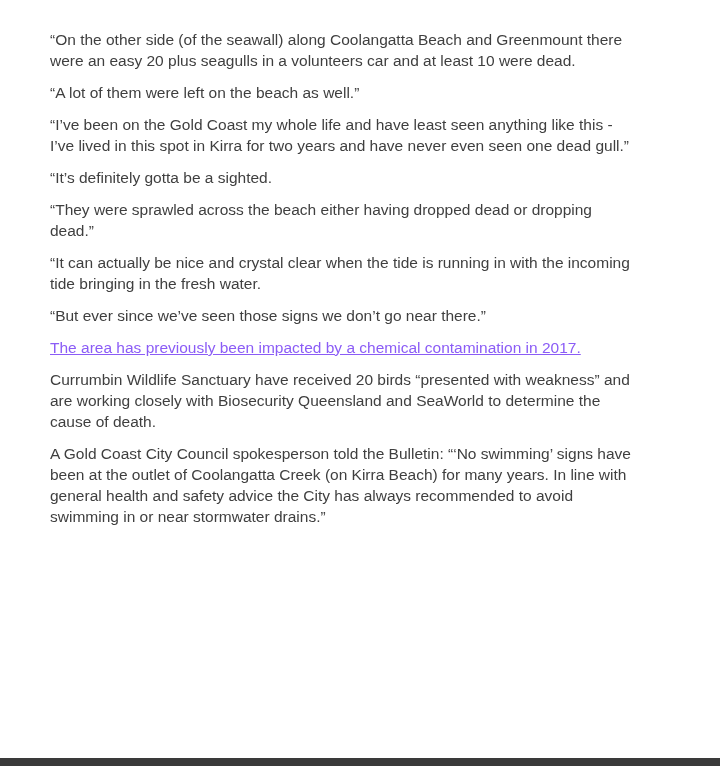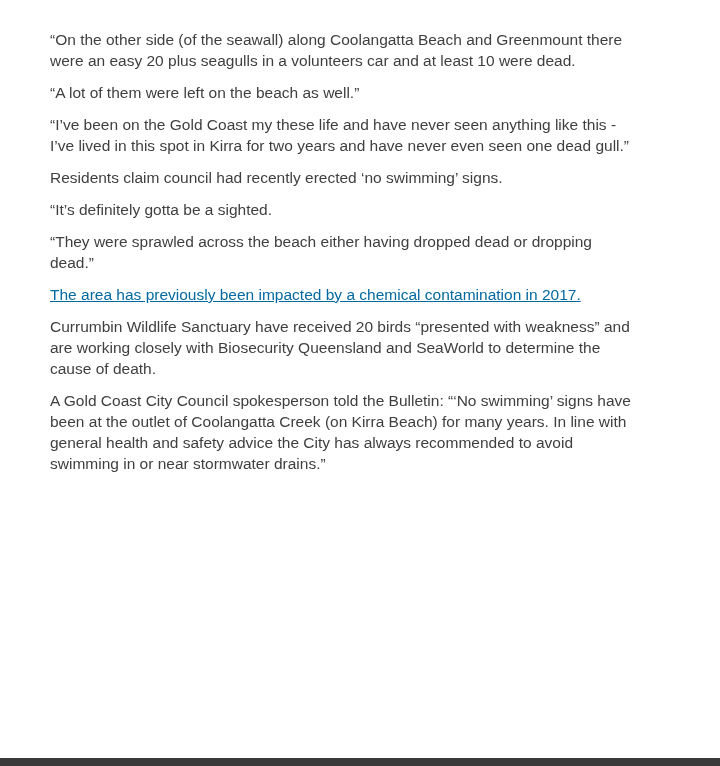--- a/index.html
+++ b/index.html
@@ -39,27 +39,29 @@
   }
 </style>
 </head>
 <body>
 
 <div class="screen" style="background: rgb(255, 255, 255);">
   <div class="content" style="color: rgb(63, 63, 63);">
     <p>“On the other side (of the seawall) along Coolangatta Beach and Greenmount there
 were an easy 20 plus seagulls in a volunteers car and at least 10 were dead.</p>
     <p>“A lot of them were left on the beach as well.”</p>
-    <p>“I’ve been on the Gold Coast my these life and have never seen anything like this -
+    <p>“I’ve been on the Gold Coast my whole life and have least seen anything like this -
 I’ve lived in this spot in Kirra for two years and have never even seen one dead gull.”</p>
-    <p>Residents claim council had recently erected ‘no swimming’ signs.</p>
     <p>“It’s definitely gotta be a sighted.</p>
     <p>“They were sprawled across the beach either having dropped dead or dropping
 dead.”</p>
-    <p><a class="article-link" style="color: #0369a1;">The area has previously been impacted by a chemical contamination in 2017.</a></p>
+    <p>“It can actually be nice and crystal clear when the tide is running in with the incoming
+tide bringing in the fresh water.</p>
+    <p>“But ever since we’ve seen those signs we don’t go near there.”</p>
+    <p><a class="article-link" style="color: #8b5cf6;">The area has previously been impacted by a chemical contamination in 2017.</a></p>
     <p>Currumbin Wildlife Sanctuary have received 20 birds “presented with weakness” and
 are working closely with Biosecurity Queensland and SeaWorld to determine the
 cause of death.</p>
     <p>A Gold Coast City Council spokesperson told the Bulletin: “‘No swimming’ signs have
 been at the outlet of Coolangatta Creek (on Kirra Beach) for many years. In line with
 general health and safety advice the City has always recommended to avoid
 swimming in or near stormwater drains.”</p>
   </div>
   <div class="bottom-bar" style="background: rgb(58, 58, 58);"></div>
 </div>

